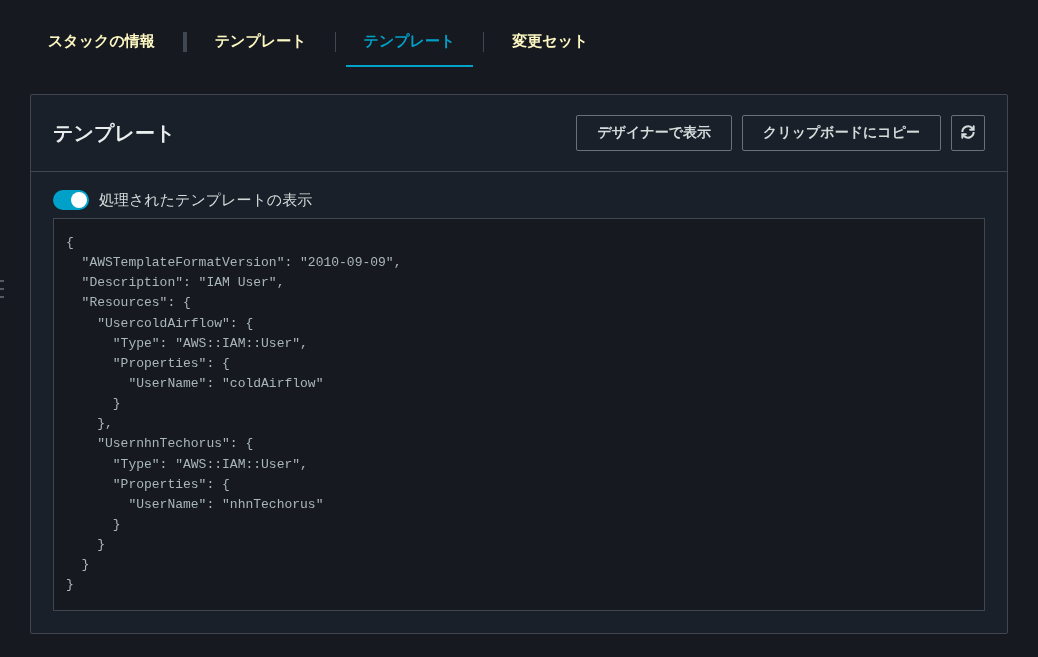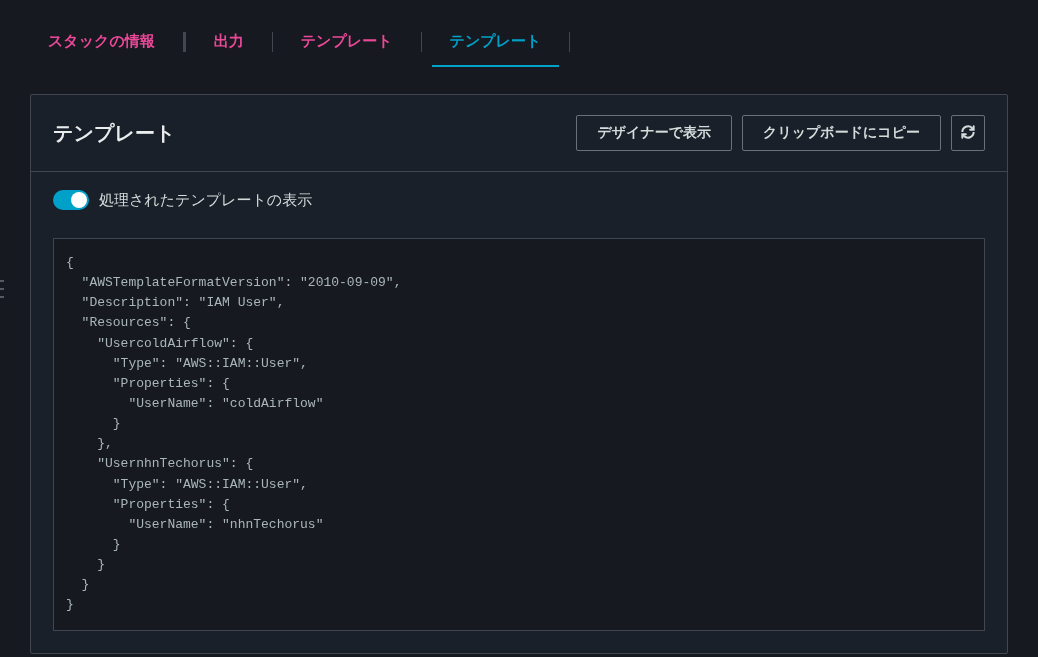--- a/index.html
+++ b/index.html
@@ -14,21 +14,21 @@
     .tabs {
       display: flex;
       padding: 0 20px;
       border-bottom: 1px solid transparent;
       margin-top: 20px;
     }
     .tab {
       padding: 12px 28px;
       font-size: 15px;
       font-weight: 700;
-      color: #ec4899;
+      color: #fef9c3;
       cursor: pointer;
       position: relative;
       white-space: nowrap;
     }
     .tab.active {
       color: #00a1c9;
     }
     .tab.active::after {
       content: "";
       position: absolute;
@@ -90,21 +90,21 @@
       height: 16px;
       stroke: #d5dbdb;
     }
     .panel-body {
       padding: 18px 22px 22px 22px;
     }
     .toggle-row {
       display: flex;
       align-items: center;
       gap: 10px;
-      margin-bottom: 28px;
+      margin-bottom: 8px;
     }
     .toggle {
       width: 36px;
       height: 20px;
       background: #00a1c9;
       border-radius: 10px;
       position: relative;
       cursor: pointer;
     }
     .toggle-knob {
@@ -153,26 +153,26 @@
   <div class="bar"></div>
   <div class="bar"></div>
   <div class="bar"></div>
 </div>
 
 <div class="tabs">
   <div class="tab">スタックの情報</div>
   <div class="tab-divider"></div>
   <div class="tab-divider"></div>
   <div class="tab-divider"></div>
-  <div class="tab">出力</div>
   <div class="tab-divider"></div>
   <div class="tab">テンプレート</div>
   <div class="tab-divider"></div>
   <div class="tab active">テンプレート</div>
   <div class="tab-divider"></div>
+  <div class="tab">変更セット</div>
 </div>
 
 <div class="panel">
   <div class="panel-header">
     <div class="panel-title">テンプレート</div>
     <div class="panel-actions">
       <button class="btn">デザイナーで表示</button>
       <button class="btn">クリップボードにコピー</button>
       <button class="btn btn-icon">
         <span class="refresh-icon">

